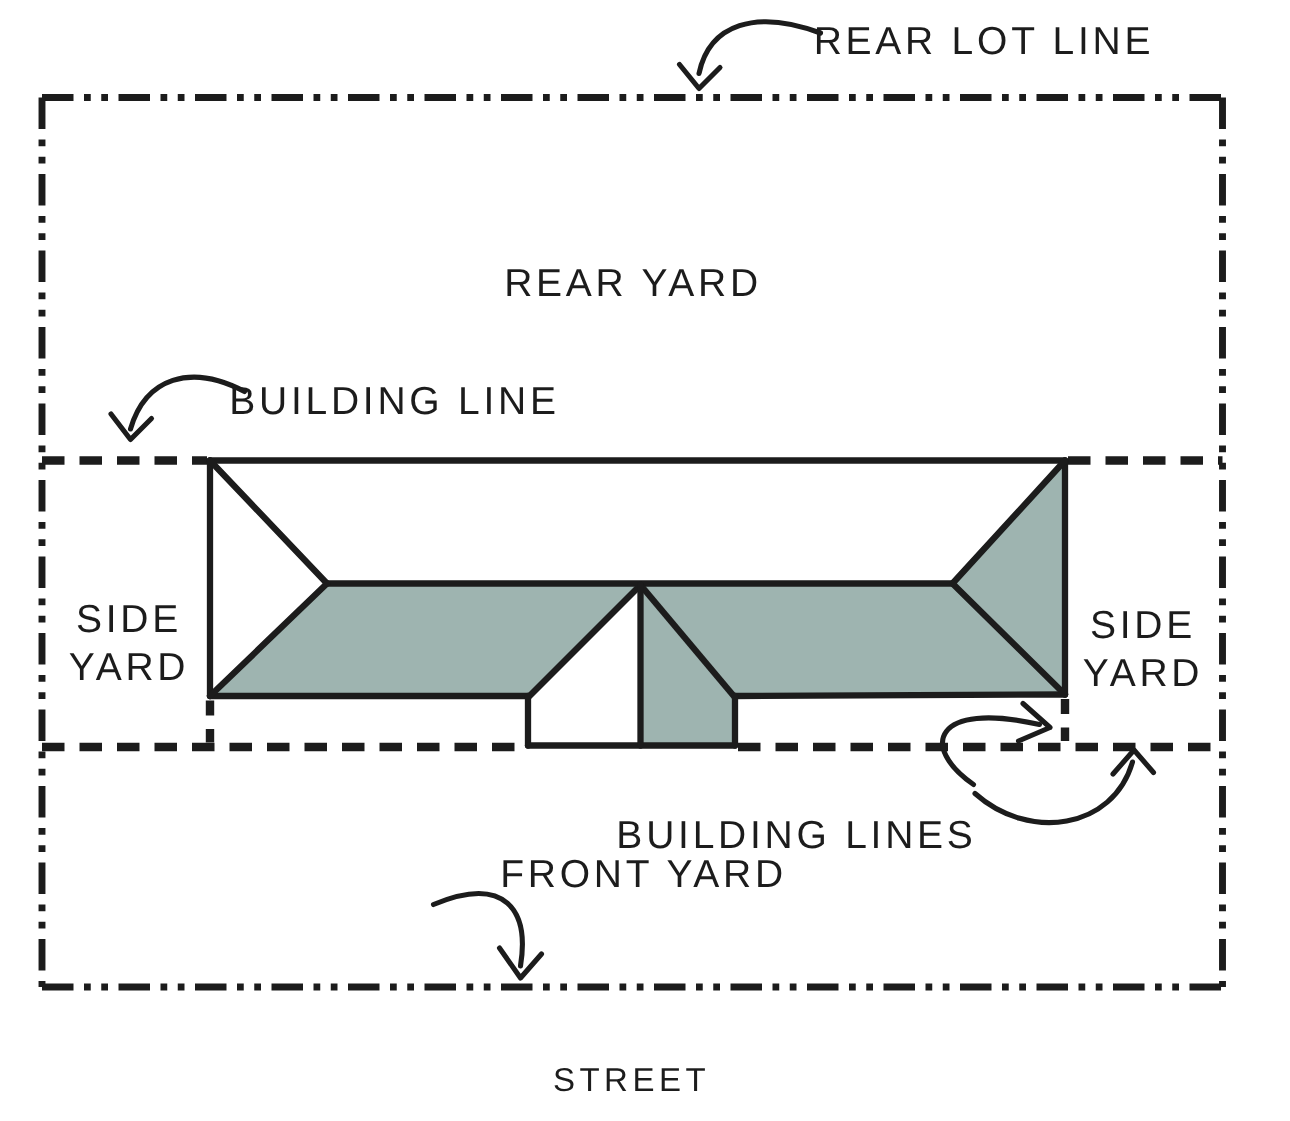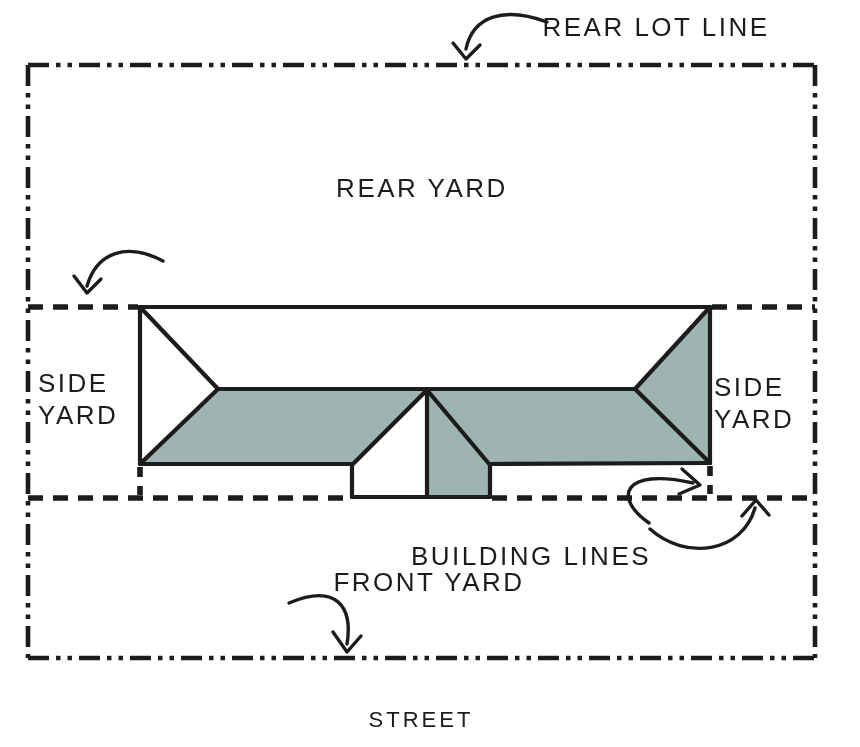--- a/index.html
+++ b/index.html
@@ -22,28 +22,29 @@
     width: 860px;
     height: 747px;
   }
   .lbl {
     position: absolute;
     transform: translateX(-50%);
     color: var(--line-color, #1c1c1c);
     font-size: 26px;
     letter-spacing: 2.5px;
     white-space: nowrap;
-    text-align: left;
+    text-align: center;
     line-height: 30px;
     font-stretch: condensed;
   }
   .lbl.wrap {
     white-space: normal;
     width: 96px;
     line-height: 32px;
+    margin-top: 29px;
   }
   .lbl.street {
     font-size: 22px;
     letter-spacing: 3px;
   }
 </style>
 </head>
 <body>
 
 <div class="canvas">
@@ -113,20 +114,21 @@
         <path d="M650,529 C686,561 742,553 755,508"></path>
         <polyline points="742,516 756,500 769,515"></polyline>
       </g>
     </g>
   </svg>
 
   <div class="lbl" style="left:656px; top:12px;">REAR LOT LINE</div>
 
   <div class="lbl" style="left:422px; top:173px;">REAR YARD</div>
 
+  <div class="lbl" style="left:263px; top:252px;">BUILDING LINE</div>
 
   <div class="lbl wrap" style="left:86px; top:367px;">SIDE YARD</div>
 
   <div class="lbl wrap" style="left:762px; top:371px;">SIDE YARD</div>
 
   <div class="lbl" style="left:531px; top:541px;">BUILDING LINES</div>
 
   <div class="lbl" style="left:429px; top:567px;">FRONT YARD</div>
 
 

